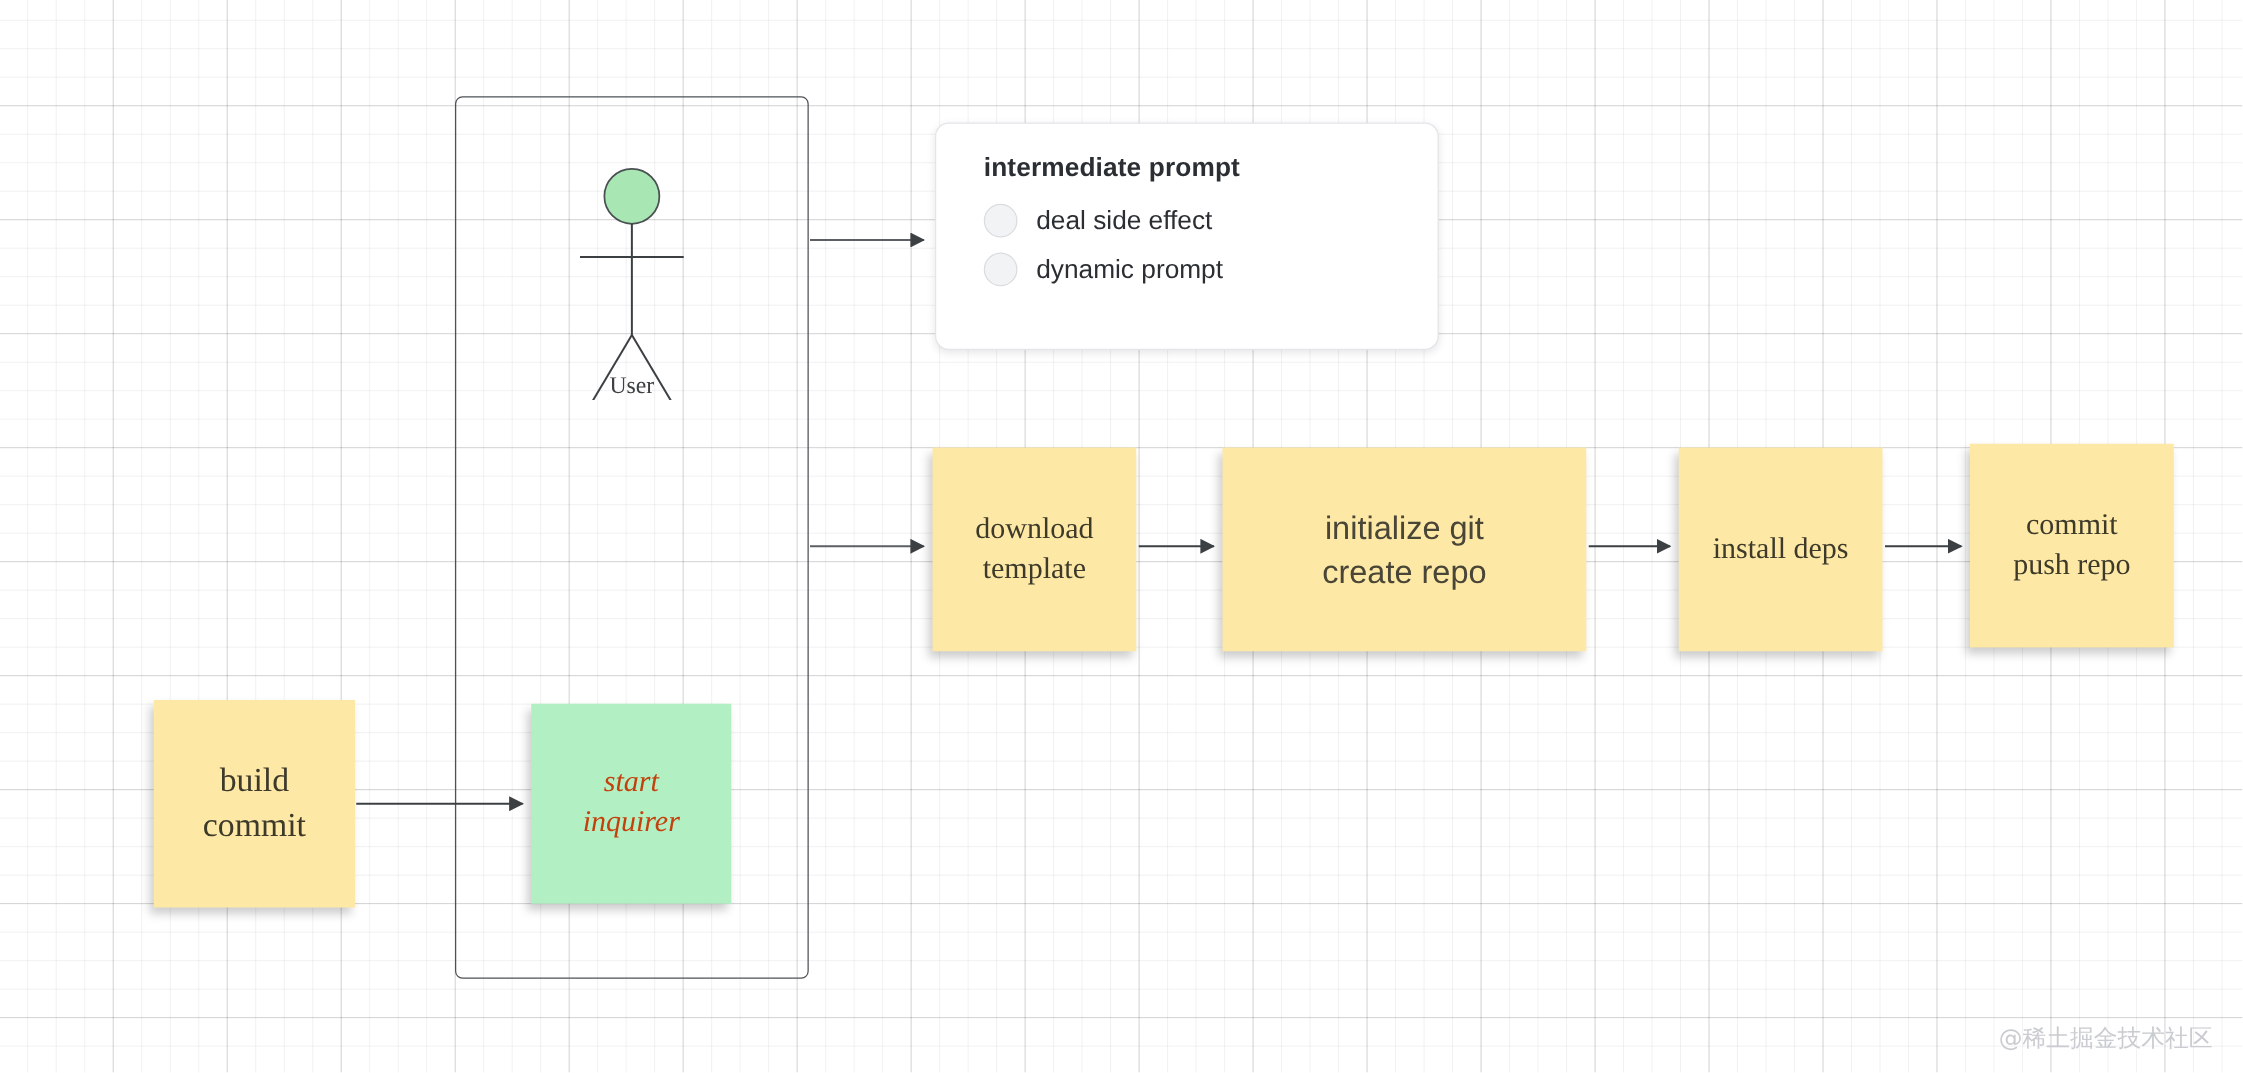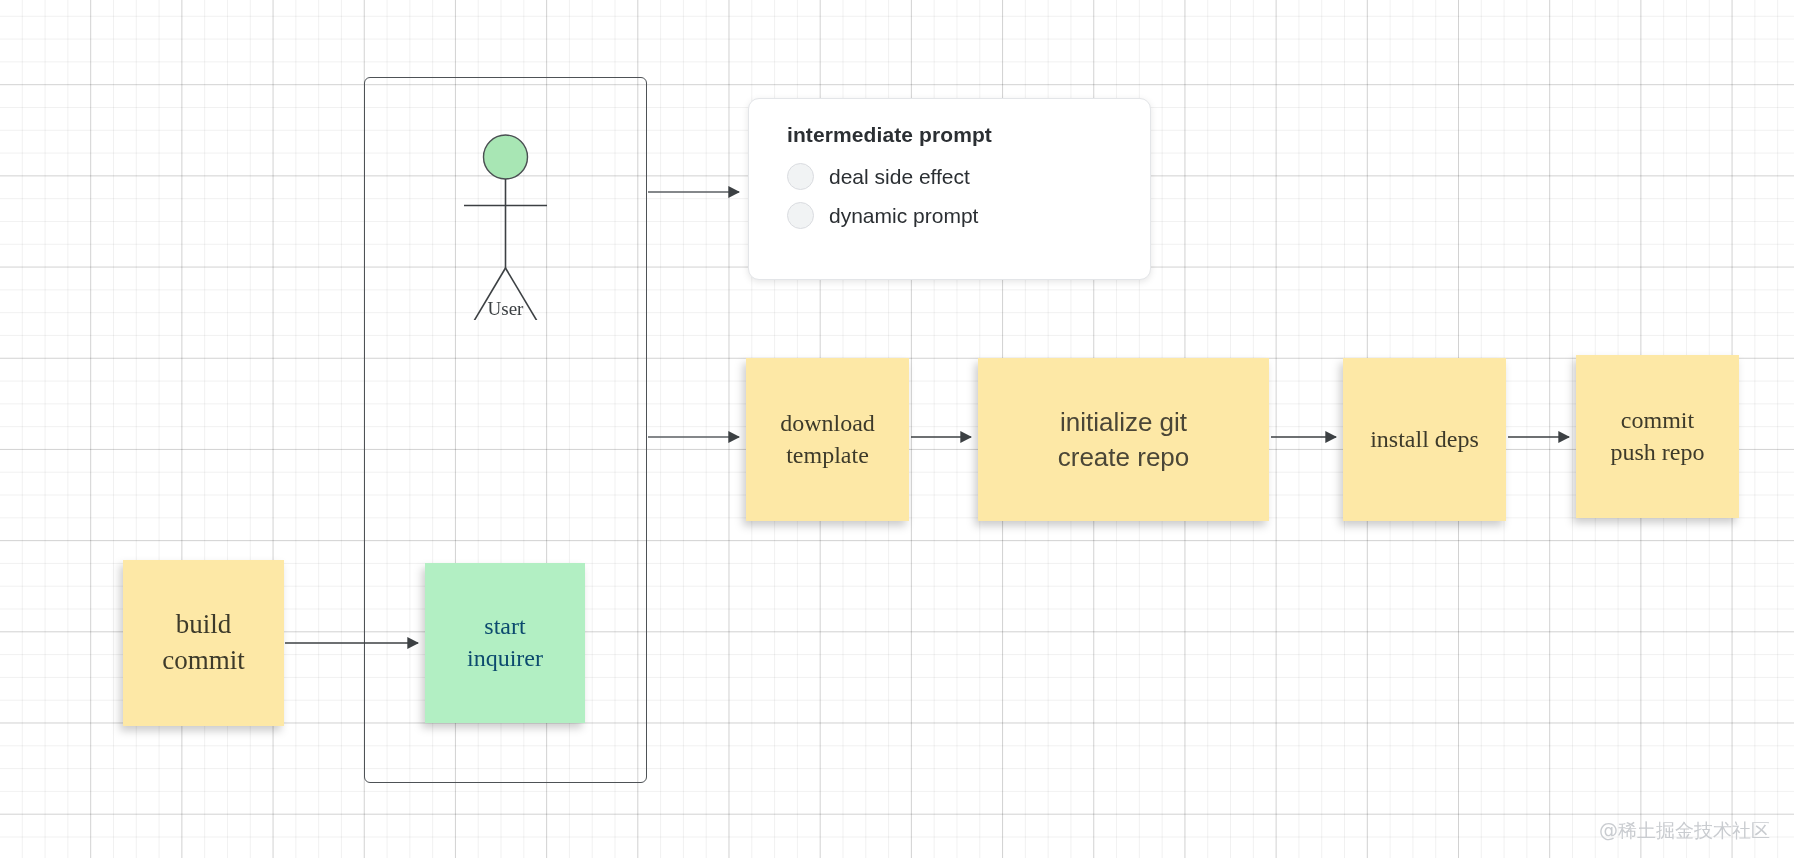--- a/index.html
+++ b/index.html
@@ -55,21 +55,21 @@
     box-sizing:border-box;
     display:flex;align-items:center;justify-content:center;
     text-align:center;
     line-height:1.33;
     color:#3d3a2a;
     filter:drop-shadow(-3px 5px 4px rgba(0,0,0,0.20));
   }
   .note.serif{font-family:"Liberation Serif", serif;}
   .note.sans{font-family:"Liberation Sans", sans-serif;color:#4a4637;}
   .note.yellow{background:#fde8a6;}
-  .note.green{background:#b2efc3;color:#0c4a6e;}
+  .note.green{background:#b2efc3;color:#c2410c;font-style:italic;}
 
   #note-build{left:123px;top:560px;width:161px;height:166px;font-size:27px;}
   #note-start{left:425px;top:563px;width:160px;height:160px;font-size:24px;}
   #note-download{left:746px;top:358px;width:163px;height:163px;font-size:24px;justify-content:center;}
   #note-init{left:978px;top:358px;width:291px;height:163px;font-size:26px;}
   #note-install{left:1343px;top:358px;width:163px;height:163px;font-size:24px;}
   #note-commit{left:1576px;top:355px;width:163px;height:163px;font-size:24px;}
 
   
   #card{

